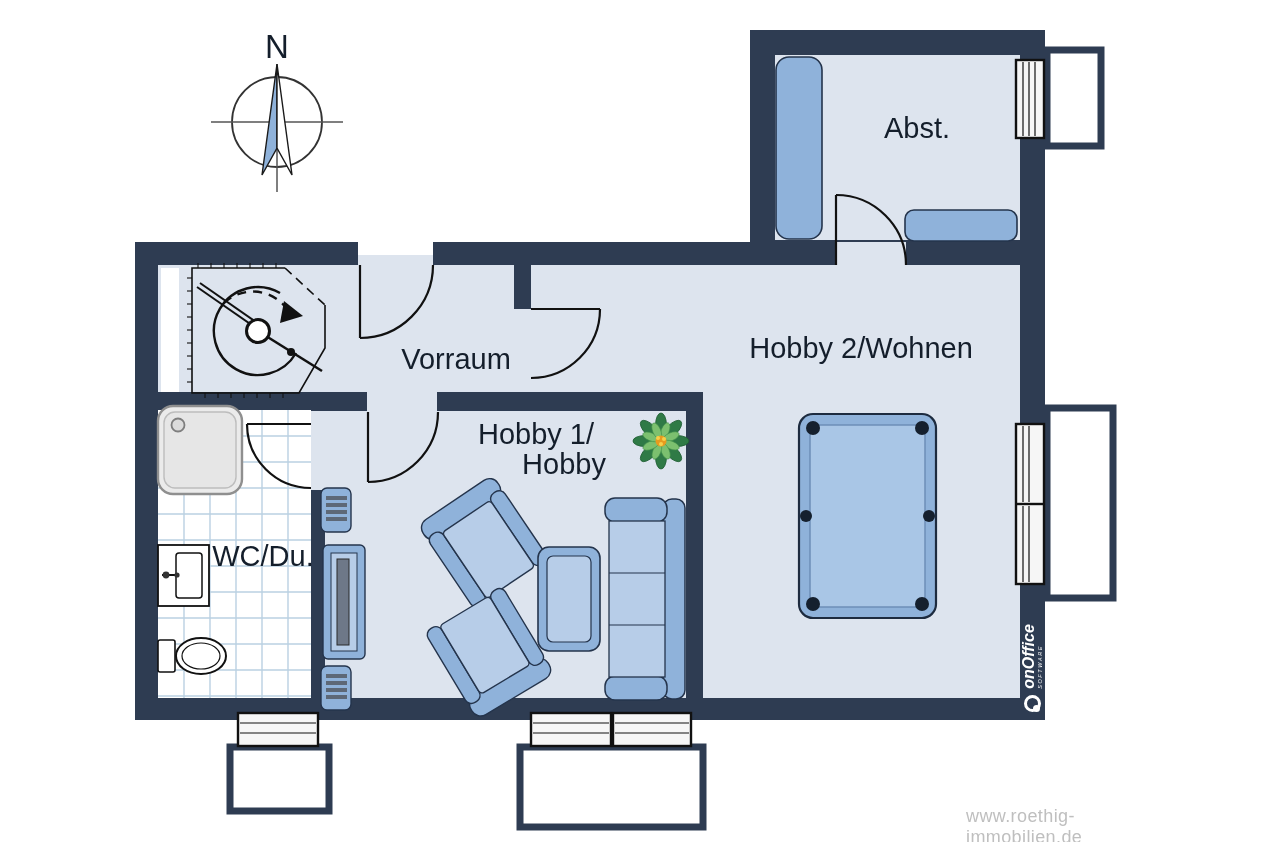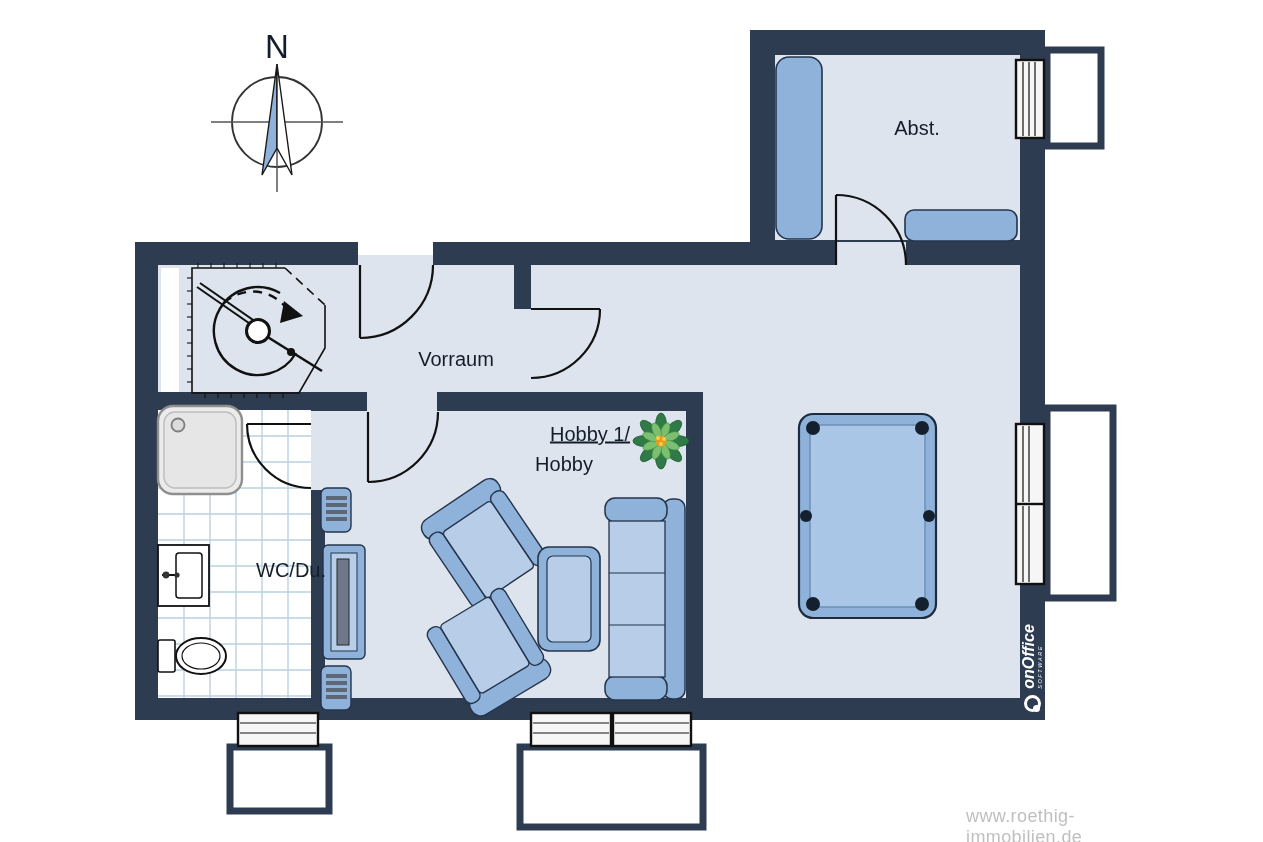--- a/index.html
+++ b/index.html
@@ -1,19 +1,19 @@
 <!DOCTYPE html>
 <html><head>
 <meta charset="utf-8">
 <style>
   html,body{margin:0;padding:0;background:#fff;}
   .canvas{position:relative;width:1263px;height:842px;background:#ffffff;overflow:hidden;
           font-family:"Liberation Sans", sans-serif;}
   .plan-svg{position:absolute;left:0;top:0;}
-  .lbl{position:absolute;transform:translate(-50%,-50%);color:#141e2b;font-size:20px;
+  .lbl{position:absolute;transform:translate(-50%,-50%);color:#141e2b;font-size:29px;
        white-space:nowrap;text-align:center;line-height:31px;}
   .lbl-n{font-size:33px;}
   .watermark{position:absolute;left:966px;top:806px;width:190px;font-size:18px;
              color:#bfbfbf;letter-spacing:.4px;text-shadow:0 1px 0 #ffffff;}
   .onoffice{position:absolute;left:975px;top:654px;width:114px;height:28px;
             display:flex;align-items:center;justify-content:center;gap:6px;
             transform:rotate(-90deg);}
   .onoffice .mark{width:17px;height:17px;border:3px solid #fff;border-radius:50%;
                   box-sizing:border-box;position:relative;flex:0 0 auto;}
   .onoffice .mark::after{content:"";position:absolute;left:-3px;bottom:-2px;width:7px;height:7px;
@@ -297,25 +297,26 @@
     <polygon points="277,64 292,175 277,148" fill="#ffffff" stroke="#1a1a1a" stroke-width="1.4"></polygon>
   </g>
 </svg>
 
 <div class="lbl lbl-n" style="left:277px;top:46px;">N</div>
 
 <div class="lbl" style="left:917px;top:128px;">Abst.</div>
 
 <div class="lbl" style="left:456px;top:343px;margin-top:16px;">Vorraum</div>
 
-
-<div class="lbl" style="left:590px;top:434px;text-decoration:underline;">Hobby 1/</div>
+<div class="lbl" style="left:861px;top:348px;">Hobby 2/Wohnen</div>
+
+<div class="lbl" style="left:536px;top:434px;">Hobby 1/</div>
 <div class="lbl" style="left:564px;top:464px;">Hobby</div>
 
-<div class="lbl" style="left:263px;top:570px;margin-left:28px;">WC/Du.</div>
+<div class="lbl" style="left:263px;top:556px;">WC/Du.</div>
 
 <div class="onoffice">
   <span class="mark"></span>
   <span class="txtcol">
     <span class="brand">onOffice</span>
     <span class="sub">SOFTWARE</span>
   </span>
 </div>
 
 <div class="watermark">www.roethig-immobilien.de</div>

